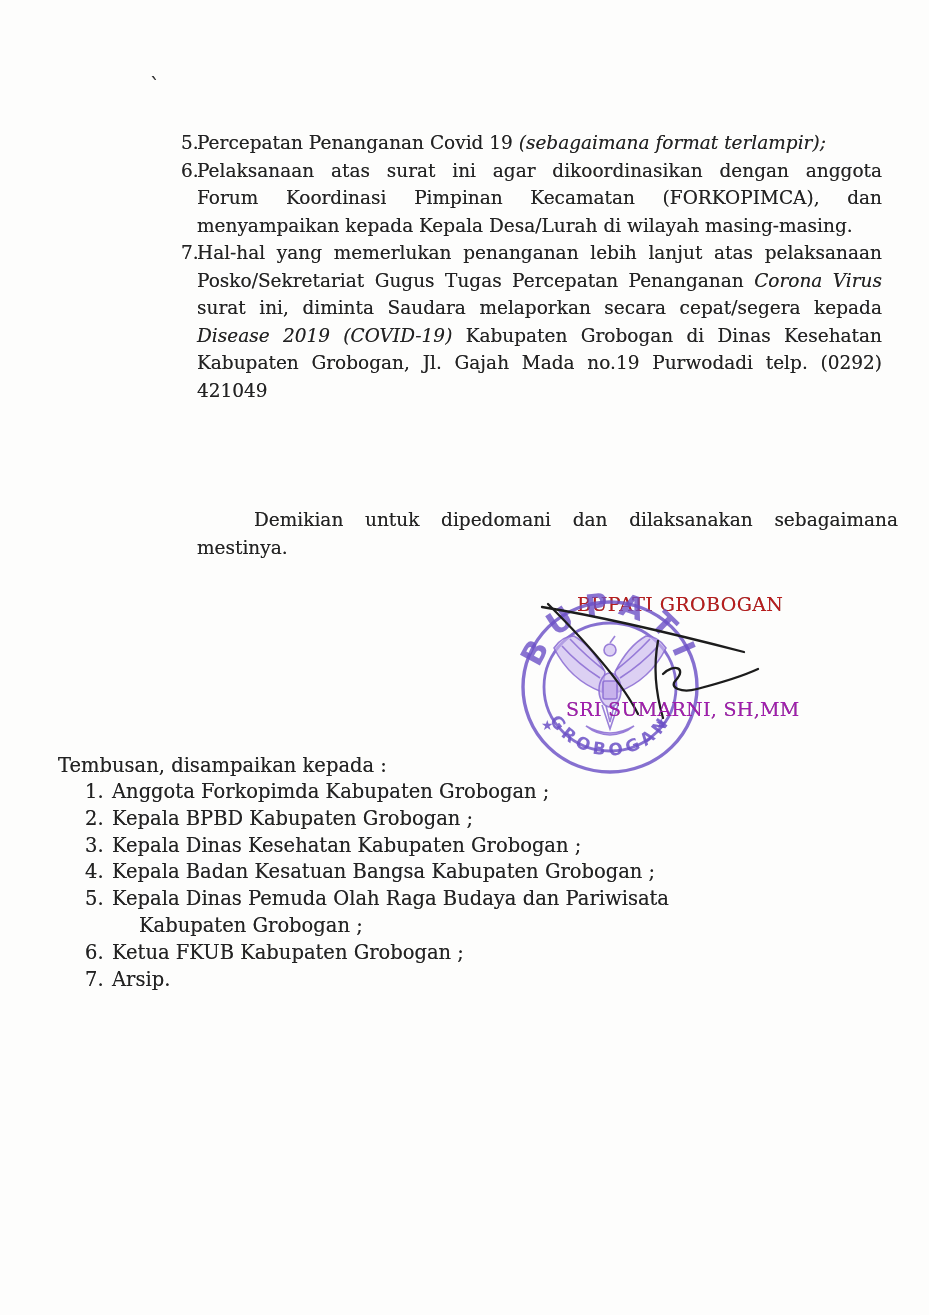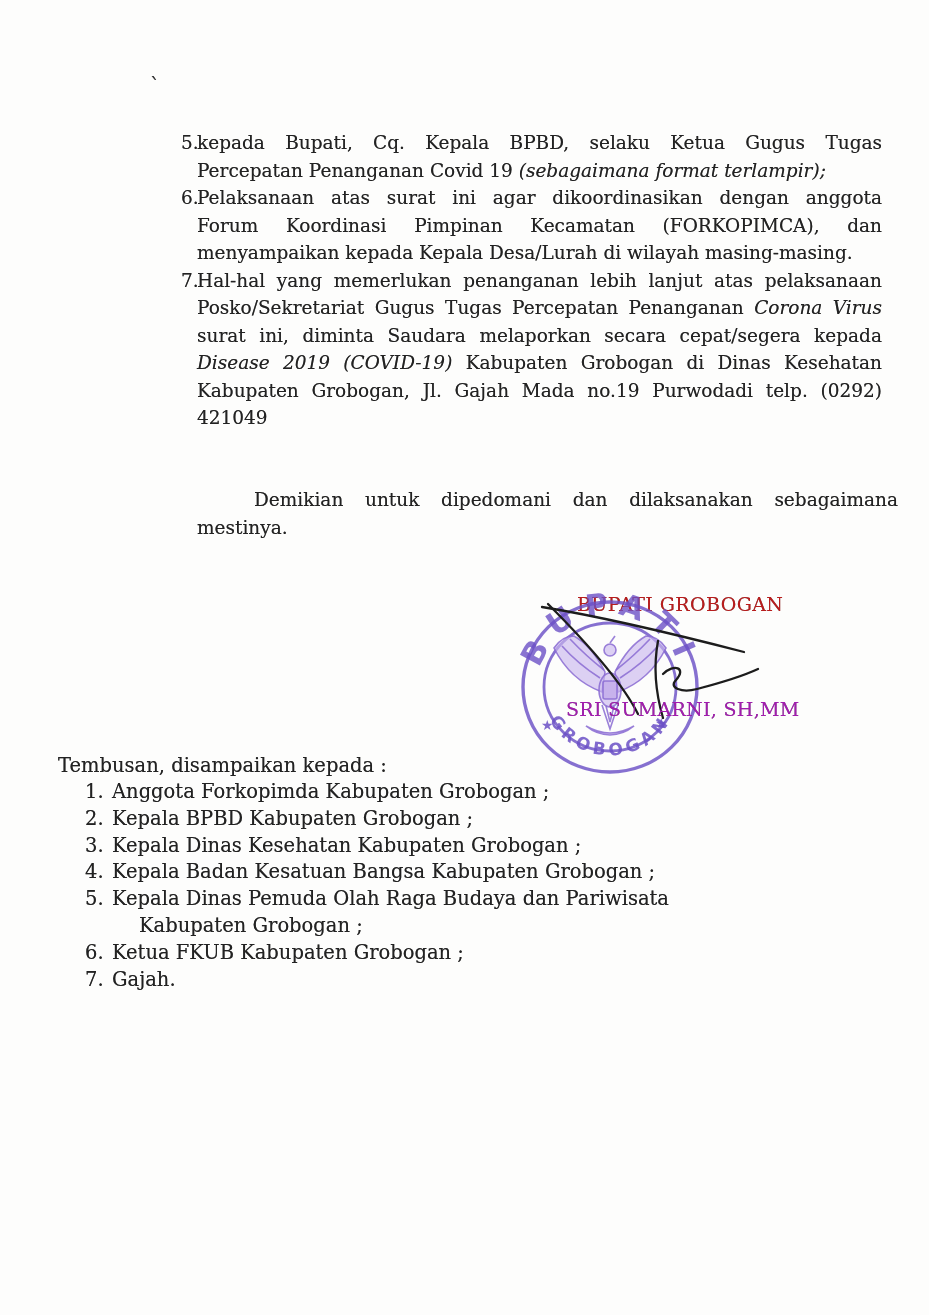--- a/index.html
+++ b/index.html
@@ -15,21 +15,21 @@
   
   .directives{left:181px;top:129px;width:701px;font-size:18.5px;}
   .d-item{position:relative;padding-left:16px;}
   .d-num{position:absolute;left:0;top:0;height:27.5px;line-height:27.5px;}
   .line{height:27.5px;line-height:27.5px;}
   .j{text-align:justify;text-align-last:justify;}
   .it{font-style:italic;}
   .bd{font-weight:normal;}
   
   .closing{left:181px;top:486px;width:701px;padding-left:16px;font-size:18.5px;}
-  .indent{text-indent:57px;}
+  .indent{text-indent:57px;margin-top:20px;}
   
   .sig-title{left:577px;top:591px;font-size:19px;line-height:27px;letter-spacing:.4px;color:#b91c1c;z-index:1;}
   .sig-name{left:566px;top:696px;font-size:19px;line-height:27px;letter-spacing:.3px;color:#a21caf;z-index:4;}
   .stamp{left:512px;top:592px;z-index:2;}
   .sig-ink{left:0;top:0;z-index:3;pointer-events:none;}
   .stamp text{font-family:"DejaVu Sans", sans-serif;}
   
   .tembusan{left:58px;top:752px;width:760px;font-size:19.5px;color:#222;}
   .t-header{height:27px;line-height:27px;}
   .t-row{height:26.8px;line-height:26.8px;padding-left:27px;}
@@ -44,21 +44,20 @@
 <body>
 
 <div>
 
   <span class="abs stray">`</span>
 
   <div class="abs directives">
 
     <div class="d-item">
       <span class="d-num">5.</span>
-      <div class="line j">kepada Bupati, Cq. Kepala BPBD, selaku Ketua Gugus Tugas</div>
       <div class="line"><span>Percepatan Penanganan Covid 19 </span><span class="it">(sebagaimana format terlampir);</span></div>
     </div>
 
     <div class="d-item">
       <span class="d-num">6.</span>
       <div class="line j">Pelaksanaan atas surat ini agar dikoordinasikan dengan anggota</div>
       <div class="line j"><span class="bd">Forum Koordinasi Pimpinan Kecamatan (FORKOPIMCA)</span><span>, dan</span></div>
       <div class="line">menyampaikan kepada Kepala Desa/Lurah di wilayah masing-masing.</div>
     </div>
 
@@ -136,16 +135,16 @@
 
     <div class="t-row"><span class="t-num">3.</span><span>Kepala Dinas Kesehatan Kabupaten Grobogan ;</span></div>
 
     <div class="t-row"><span class="t-num">4.</span><span>Kepala Badan Kesatuan Bangsa Kabupaten Grobogan ;</span></div>
 
     <div class="t-row"><span class="t-num">5.</span><span>Kepala Dinas Pemuda Olah Raga Budaya dan Pariwisata</span></div>
     <div class="t-row t-cont"><span>Kabupaten Grobogan ;</span></div>
 
     <div class="t-row"><span class="t-num">6.</span><span>Ketua FKUB Kabupaten Grobogan ;</span></div>
 
-    <div class="t-row"><span class="t-num">7.</span><span>Gajah.</span></div>
+    <div class="t-row"><span class="t-num">7.</span><span>Arsip.</span></div>
   </div>
 
 </div>
 
 </body></html>

